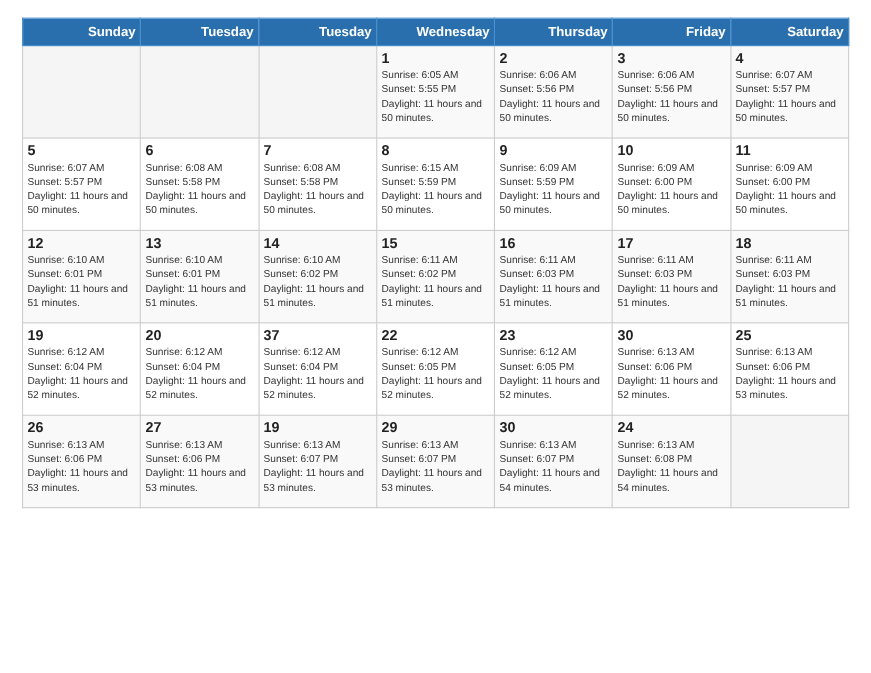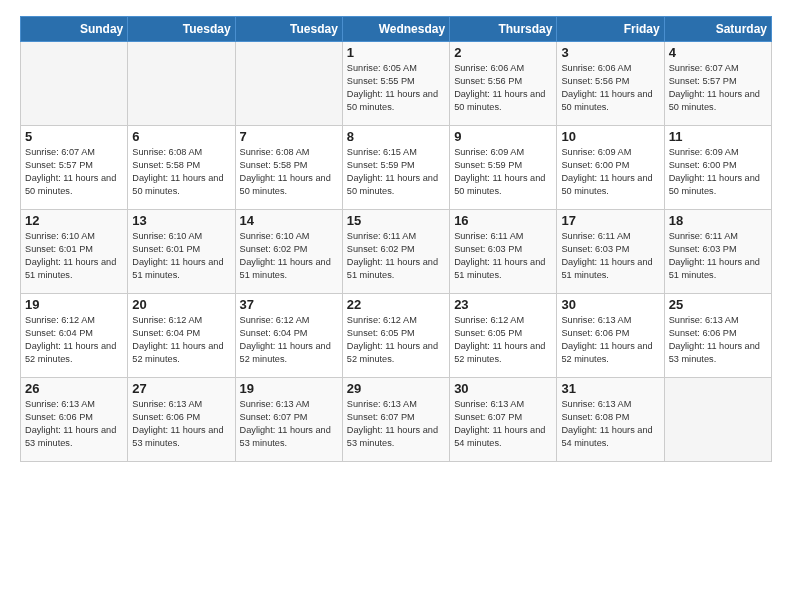--- a/index.html
+++ b/index.html
@@ -334,21 +334,21 @@
 and 53 minutes.</div>
           </td>
           <td>
             <span class="day-number">30</span>
             <div class="day-info">Sunrise: 6:13 AM
 Sunset: 6:07 PM
 Daylight: 11 hours
 and 54 minutes.</div>
           </td>
           <td>
-            <span class="day-number">31</span>
+            <span class="day-number">24</span>
             <div class="day-info">Sunrise: 6:13 AM
 Sunset: 6:08 PM
 Daylight: 11 hours
 and 54 minutes.</div>
           </td>
           <td class="empty-cell"></td>
         </tr>
       </tbody>
   </table>
 </div>

